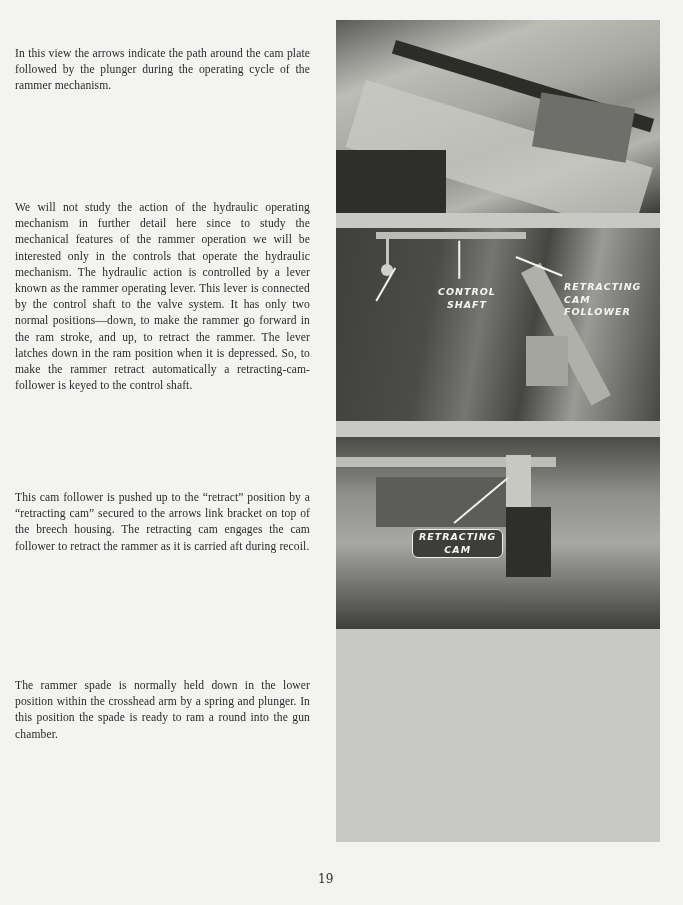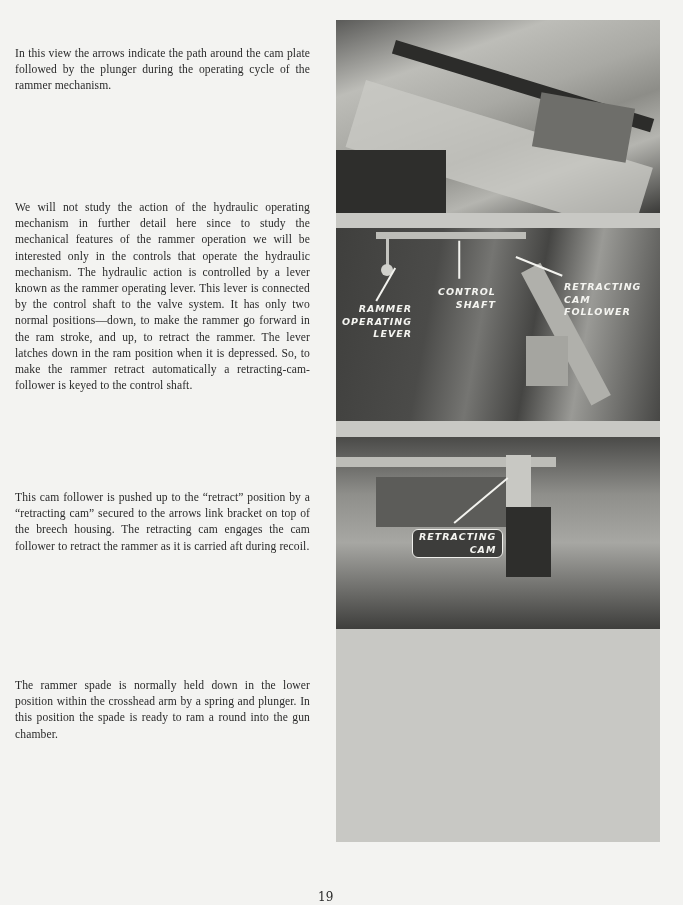--- a/index.html
+++ b/index.html
@@ -51,39 +51,39 @@
     .shape { position: absolute; }
     .callout {
       position: absolute;
       font-family: "DejaVu Sans", sans-serif;
       font-weight: bold;
       font-style: italic;
       font-size: 9.5px;
       line-height: 12.5px;
       letter-spacing: 1px;
       color: #f4f4f0;
-      text-align: right;
+      text-align: center;
       white-space: pre-line;
     }
     .callout.boxed {
       background: #3d3d3b;
       border: 1px solid #f0f0ec;
       border-radius: 6px;
       padding: 1px 6px;
     }
     .leader {
       position: absolute;
       height: 1.5px;
       background: #f2f2ee;
       transform-origin: 0 50%;
     }
     .page-number {
       position: absolute;
       left: 318px;
-      top: 890px;
+      top: 872px;
       font-size: 12px;
       color: #2a2a2a;
       text-align: right;
     }
   </style>
 </head>
 <body>
 
 <p class="para" id="p1">In this view the arrows indicate the path around the cam plate followed by the plunger during the operating cycle of the rammer mechanism.</p>
 <p class="para" id="p2">We will not study the action of the hydraulic operating mechanism in further detail here since to study the mechanical features of the rammer operation we will be interested only in the controls that operate the hydraulic mechanism. The hydraulic action is controlled by a lever known as the rammer operating lever. This lever is connected by the control shaft to the valve system. It has only two normal positions—down, to make the rammer go forward in the ram stroke, and up, to retract the rammer. The lever latches down in the ram position when it is depressed. So, to make the rammer retract automatically a retracting-cam-follower is keyed to the control shaft.</p>
@@ -101,23 +101,20 @@
 
   <div class="photo" id="photo2">
     <div class="shape" style="left:40px;top:4px;width:150px;height:7px;background:#bdbdb8;"></div>
     <div class="shape" style="left:50px;top:10px;width:3px;height:30px;background:#c4c4bf;"></div>
     <div class="shape" style="left:45px;top:36px;width:12px;height:12px;border-radius:50%;background:#d0d0cb;"></div>
     <div class="shape" style="left:185px;top:45px;width:22px;height:150px;background:#b0b0ab;transform:rotate(-28deg);transform-origin:0 0;"></div>
     <div class="shape" style="left:190px;top:108px;width:42px;height:50px;background:#a5a5a0;"></div>
     <div class="leader" style="left:40px;top:72px;width:38px;transform:rotate(-60deg);"></div>
     <div class="leader" style="left:123px;top:50px;width:38px;transform:rotate(-90deg);"></div>
     <div class="leader" style="left:180px;top:28px;width:50px;transform:rotate(22deg);"></div>
-    <div class="callout" style="left:6px;top:75px;">RAMMER
-OPERATING
-LEVER</div>
     <div class="callout" style="left:102px;top:58px;">CONTROL
 SHAFT</div>
     <div class="callout" style="left:228px;top:53px;text-align:left;">RETRACTING
 CAM
 FOLLOWER</div>
   </div>
 
   <div class="photo" id="photo3">
     <div class="shape" style="left:0;top:20px;width:220px;height:10px;background:#bdbdb8;"></div>
     <div class="shape" style="left:170px;top:18px;width:25px;height:55px;background:#c8c8c3;"></div>

